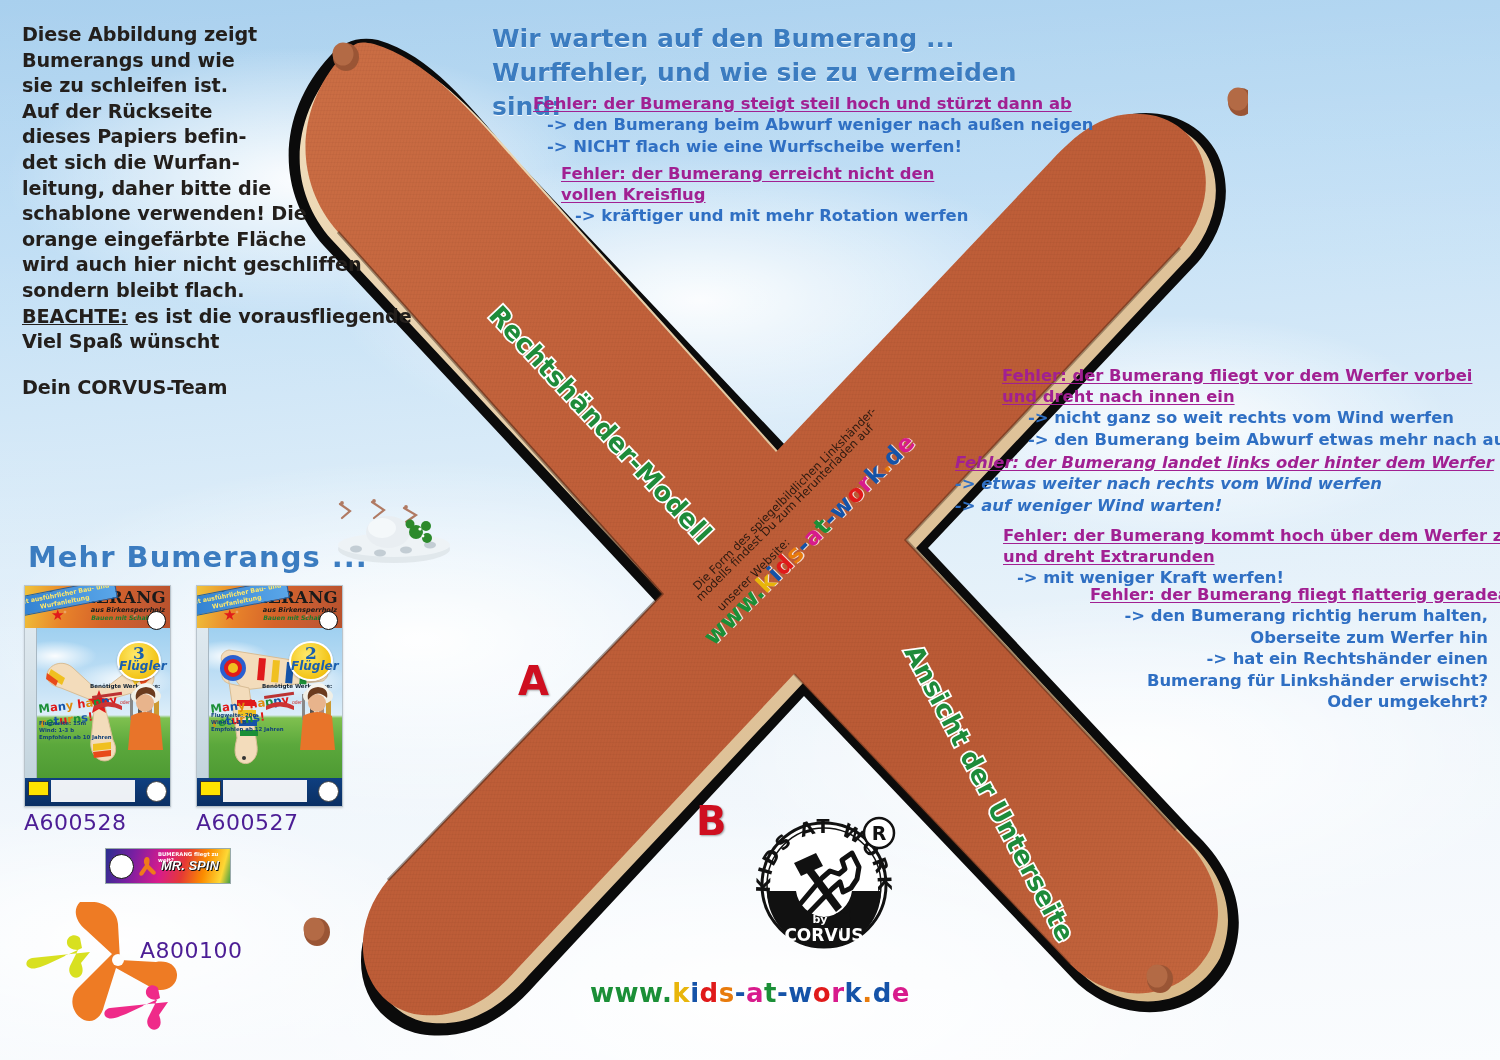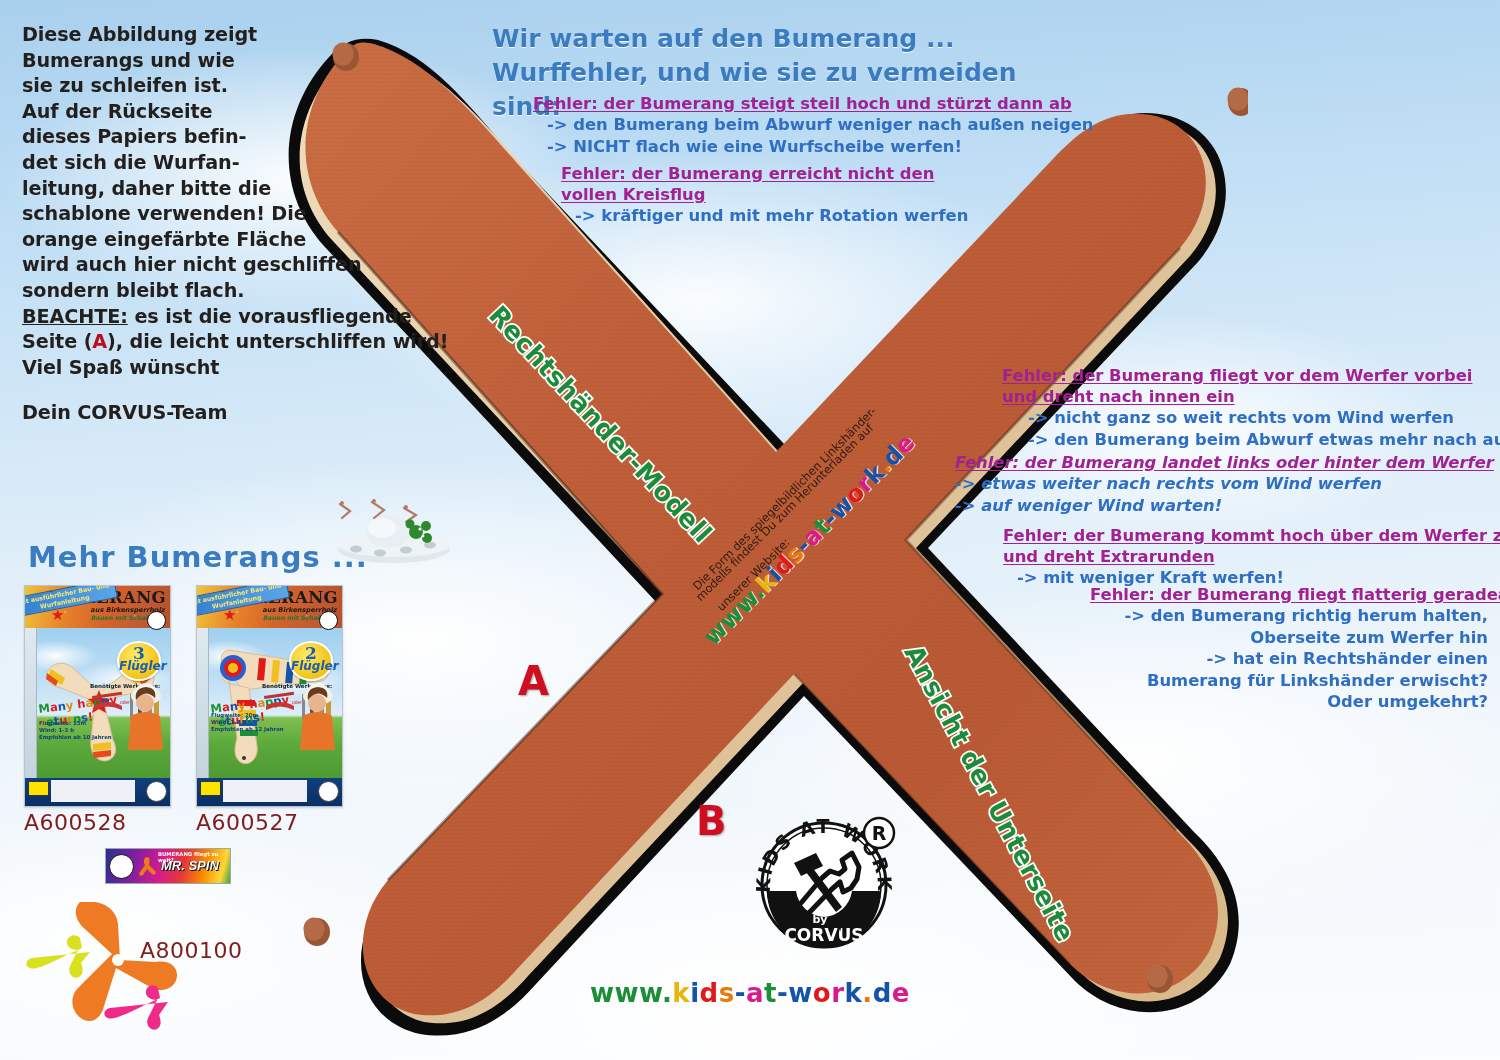--- a/index.html
+++ b/index.html
@@ -275,21 +275,21 @@
     position: absolute; left: 26px; top: 2px; width: 84px; height: 22px;
     background: rgba(255,255,255,0.93);
   }
   .pack .pk-foot .fc {
     position: absolute; right: 3px; top: 3px; width: 19px; height: 19px;
     background: #fff; border-radius: 50%; border: 1px solid #444;
   }
   .pack-code {
     position: absolute;
     font-family: "DejaVu Sans","Liberation Sans",sans-serif;
-    font-size: 22px; color: #7f1d1d; font-weight: normal;
+    font-size: 22px; color: #4c1d95; font-weight: normal;
     letter-spacing: 0.5px;
   }
 
   .spin-banner {
     position: absolute;
     left: 105px; top: 848px;
     width: 124px; height: 34px;
     background: linear-gradient(105deg,#2a2f8f 0%,#7b1fa2 22%,#d81b8c 45%,#e53935 62%,#fb8c00 78%,#fdd835 92%,#43a047 100%);
     border: 1px solid #9aa;
     overflow: hidden;
@@ -499,21 +499,20 @@
     <div>sie zu schleifen ist.</div>
     <div>Auf der Rückseite</div>
     <div>dieses Papiers befin-</div>
     <div>det sich die Wurfan-</div>
     <div>leitung, daher bitte die</div>
     <div>schablone verwenden! Die</div>
     <div>orange eingefärbte Fläche</div>
     <div>wird auch hier nicht geschliffen</div>
     <div>sondern bleibt flach.</div>
     <div><span class="beachte">BEACHTE:</span><span> es ist die vorausfliegende</span></div>
-    <div><span>Seite (</span><span class="red-a">A</span><span>), die leicht unterschliffen wird!</span></div>
     <div>Viel Spaß wünscht</div>
     <div class="sign">Dein CORVUS-Team</div>
   </div>
 
   <div class="heading">
     <div>Wir warten auf den Bumerang ...</div>
     <div>Wurffehler, und wie sie zu vermeiden sind:</div>
   </div>
 
   <div class="err-group" style="left:533px; top:93px;">

